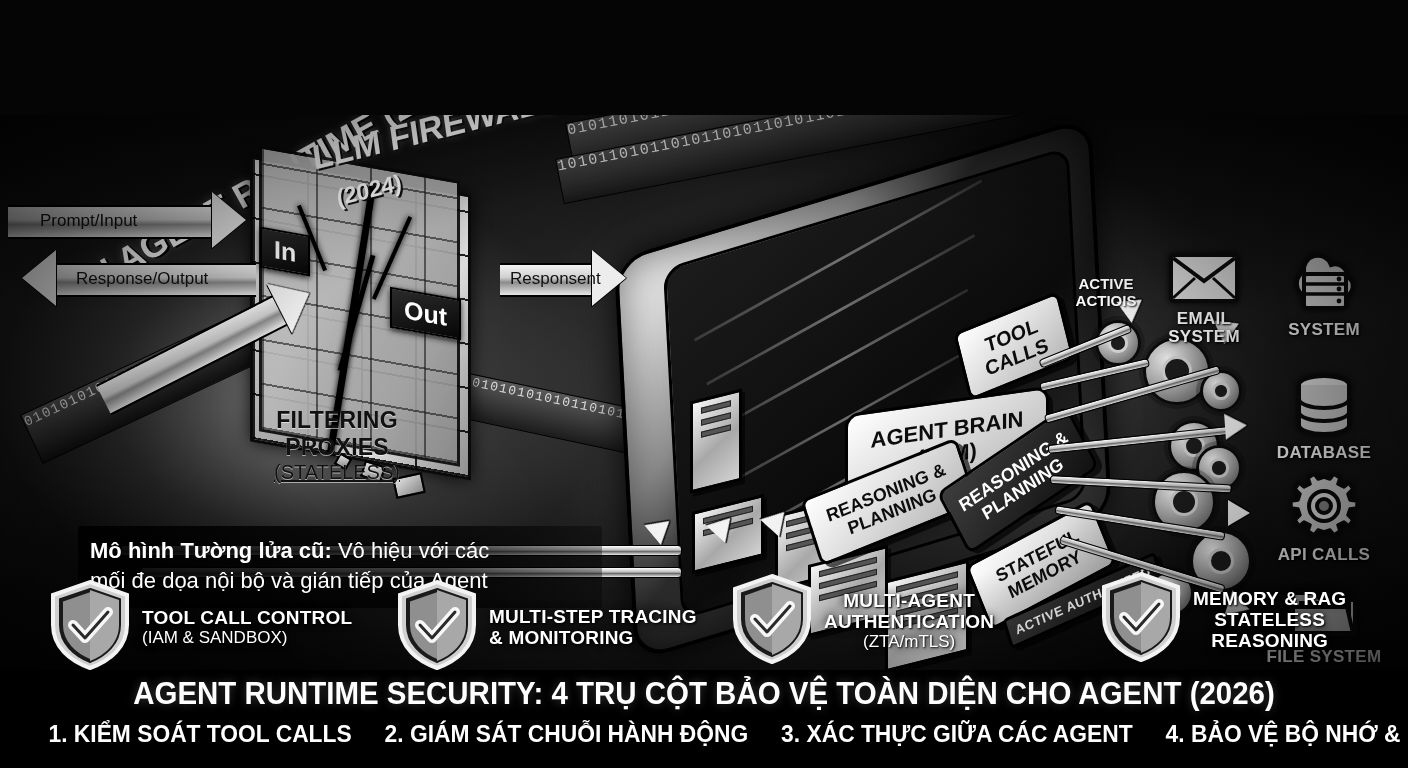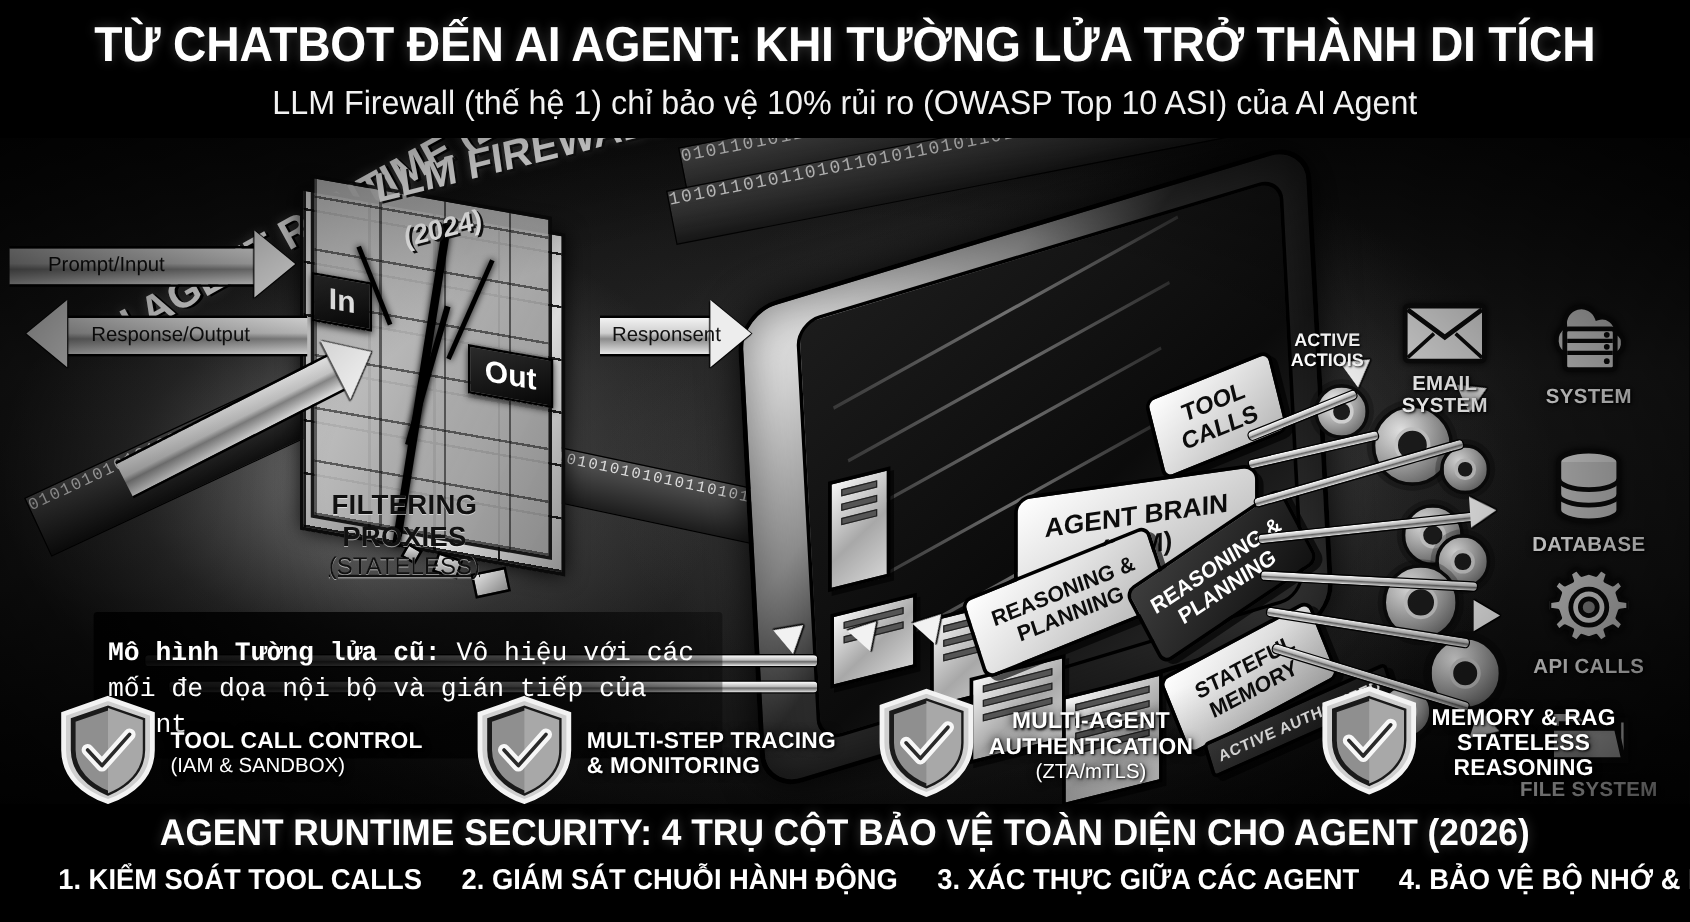--- a/index.html
+++ b/index.html
@@ -192,41 +192,37 @@
     font-size:31px;font-weight:bold;color:#fff;white-space:nowrap;
     transform:scaleX(.95);transform-origin:50% 50%;
     text-shadow:0 0 10px rgba(255,255,255,.22);}
   .fitems{position:absolute;top:50px;left:0;width:1408px;text-align:center;
     font-size:24px;font-weight:bold;color:#fff;white-space:nowrap;
     transform:scaleX(.95);transform-origin:50% 50%;}
   .fitems span{margin:0 14px;}
   .sparkle{position:absolute;left:1327px;top:684px;width:44px;height:56px;}
 
   
-  .caption{position:absolute;left:78px;top:395px;width:500px;
+  .caption{position:absolute;left:78px;top:411px;width:500px;
     background:linear-gradient(90deg,rgba(0,0,0,.92),rgba(0,0,0,.72) 70%,rgba(0,0,0,.35));
-    padding:20px 12px 12px 12px;border-radius:3px;z-index:25;font-family:Liberation Mono, monospace;}
+    padding:10px 12px 12px 12px;border-radius:3px;z-index:25;}
   .caption .c1{font-size:22px;line-height:30px;color:#fff;}
   .caption .c1 b{font-weight:bold;}
   .caption .c2{font-size:22px;line-height:30px;color:#fff;}
 
   .fpx{position:absolute;left:232px;top:248px;width:210px;text-align:center;z-index:22;}
   .fpx .f1{font-size:23px;font-weight:bold;color:#111;letter-spacing:.2px;
     text-shadow:0 1px 0 rgba(255,255,255,.55);margin-top:44px;}
   .fpx .f2{font-size:20px;color:#111;text-shadow:0 1px 0 rgba(255,255,255,.55);text-decoration:underline;}
 </style>
 </head>
 <body>
 
 <div id="root">
 
-  <div class="header">
-    <div class="title">TỪ CHATBOT ĐẾN AI AGENT: KHI TƯỜNG LỬA TRỞ THÀNH DI TÍCH</div>
-    <div class="subtitle">LLM Firewall (thế hệ 1) chỉ bảo vệ 10% rủi ro (OWASP Top 10 ASI) của AI Agent</div>
-  </div>
 
   <div class="stage">
     <div class="vign"></div>
 
     <div class="ribbon rb1">0101101011010110101101011010110101101011010110101101011010110101 0101101011010110101101011010110101101011010110101101011010110101 0101101011010110101101011010110101101011010110101101011010110101 0101101011010110101101011010110101101011010110101101011010110101 0101101011010110101101011010110101101011010110101101011010110101 0101101011010110101101011010110101101011010110101101011010110101 </div>
     <div class="ribbon rb2">1010110101101011010110101101011010110101101011010110101101011010 1010110101101011010110101101011010110101101011010110101101011010 1010110101101011010110101101011010110101101011010110101101011010 1010110101101011010110101101011010110101101011010110101101011010 1010110101101011010110101101011010110101101011010110101101011010 1010110101101011010110101101011010110101101011010110101101011010 </div>
     <div class="ribbon rb3">0101010101010010101010101011101001010010101010101101010010101101 0101010101010010101010101011101001010010101010101101010010101101 0101010101010010101010101011101001010010101010101101010010101101 0101010101010010101010101011101001010010101010101101010010101101 0101010101010010101010101011101001010010101010101101010010101101 0101010101010010101010101011101001010010101010101101010010101101 </div>
     <div class="ribbon rb4">0101010101010110101010101101010101011010101010110101010101101010 0101010101010110101010101101010101011010101010110101010101101010 0101010101010110101010101101010101011010101010110101010101101010 0101010101010110101010101101010101011010101010110101010101101010 0101010101010110101010101101010101011010101010110101010101101010 0101010101010110101010101101010101011010101010110101010101101010 </div>
 
     <div class="rt">

